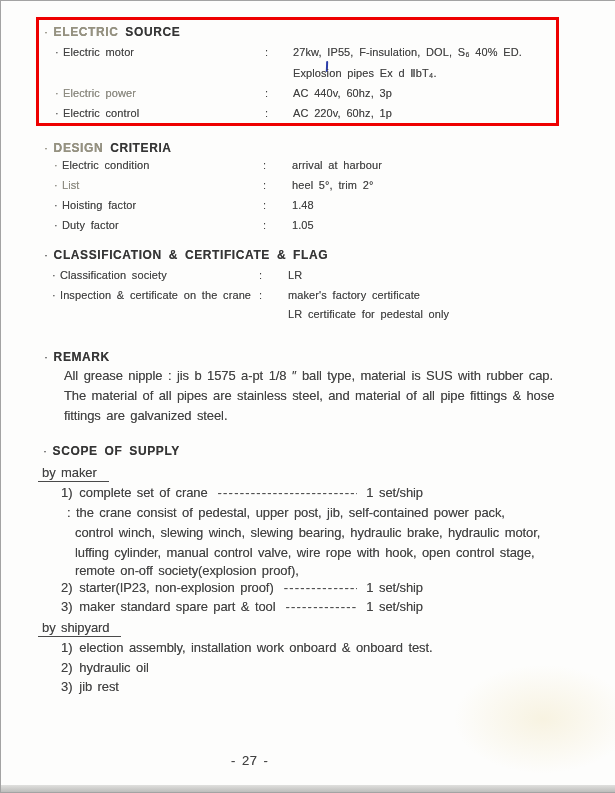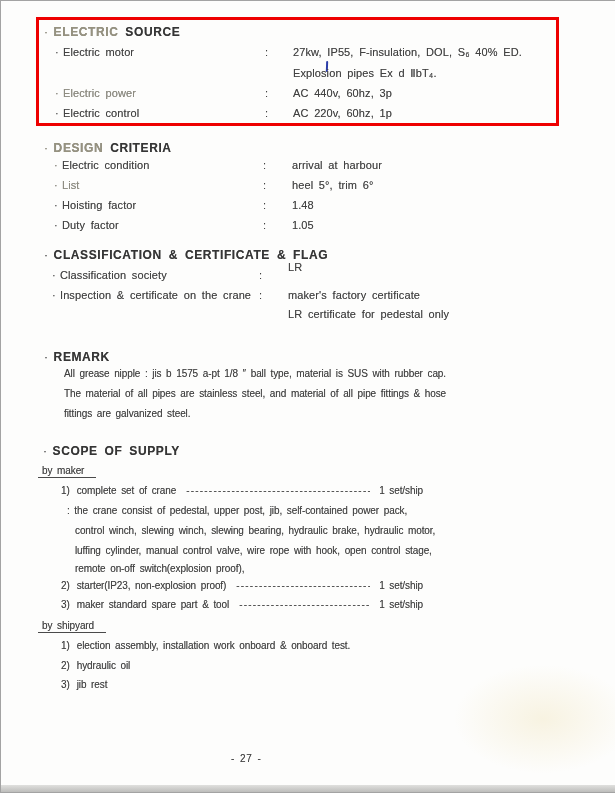--- a/index.html
+++ b/index.html
@@ -20,21 +20,21 @@
     position:absolute;left:0;right:0;bottom:0;height:7px;
     background:linear-gradient(#e0e0de,#bdbdbb);
   }
   .scan-tint{
     position:absolute;right:8px;bottom:18px;width:180px;height:110px;
     background:radial-gradient(ellipse at center, rgba(228,206,130,0.22), rgba(228,206,130,0) 70%);
     pointer-events:none;
   }
   .abs{position:absolute;white-space:nowrap;}
   .txt{
-    font-size:10px;color:#424242;
+    font-size:13px;color:#424242;
     letter-spacing:-0.1px;word-spacing:2px;
     text-shadow:0 0 0.4px rgba(70,70,70,0.55);
   }
   .kv{font-size:11px;letter-spacing:0.1px;word-spacing:2.5px;}
   .sec-h{
     font-size:12px;font-weight:bold;color:#353535;
     letter-spacing:0.6px;word-spacing:3px;
     text-shadow:0 0 0.4px rgba(55,55,55,0.6);
   }
   .sec-h .bullet{margin-right:5px;font-weight:normal;}
@@ -102,21 +102,21 @@
     <div>
       <span class="abs txt kv bullet lfade" style="left:53px;top:158px">·</span>
       <span class="abs txt kv" style="left:61px;top:158px">Electric condition</span>
       <span class="abs txt kv" style="left:262px;top:158px">:</span>
       <span class="abs txt kv" style="left:291px;top:158px">arrival at harbour</span>
     </div>
     <div>
       <span class="abs txt kv bullet lfade" style="left:53px;top:178px">·</span>
       <span class="abs txt kv lfade" style="left:61px;top:178px">List</span>
       <span class="abs txt kv" style="left:262px;top:178px">:</span>
-      <span class="abs txt kv" style="left:291px;top:178px">heel 5°, trim 6°</span>
+      <span class="abs txt kv" style="left:291px;top:178px">heel 5°, trim 2°</span>
     </div>
     <div>
       <span class="abs txt kv bullet" style="left:53px;top:198px">·</span>
       <span class="abs txt kv" style="left:61px;top:198px">Hoisting factor</span>
       <span class="abs txt kv" style="left:262px;top:198px">:</span>
       <span class="abs txt kv" style="left:291px;top:198px">1.48</span>
     </div>
     <div>
       <span class="abs txt kv bullet" style="left:53px;top:218px">·</span>
       <span class="abs txt kv" style="left:61px;top:218px">Duty factor</span>
@@ -125,21 +125,21 @@
     </div>
   </div>
 
   <div>
     <div class="abs sec-h" style="left:43px;top:247px"><span class="bullet">·</span><span>CLASSIFICATION &amp; CERTIFICATE &amp; FLAG</span></div>
 
     <div>
       <span class="abs txt kv bullet" style="left:51px;top:268px">·</span>
       <span class="abs txt kv" style="left:59px;top:268px">Classification society</span>
       <span class="abs txt kv" style="left:258px;top:268px">:</span>
-      <span class="abs txt kv" style="left:287px;top:260px">LR</span>
+      <span class="abs txt kv" style="left:287px;top:268px">LR</span>
     </div>
     <div>
       <span class="abs txt kv bullet" style="left:51px;top:288px">·</span>
       <span class="abs txt kv" style="left:59px;top:288px">Inspection &amp; certificate on the crane</span>
       <span class="abs txt kv" style="left:258px;top:288px">:</span>
       <span class="abs txt kv" style="left:287px;top:288px">maker's factory certificate</span>
       <span class="abs txt kv" style="left:287px;top:307px">LR certificate for pedestal only</span>
     </div>
   </div>
 
@@ -158,21 +158,21 @@
     <div class="abs txt supply-row" style="left:60px;top:484px;width:362px">
       <span class="s-num">1)</span>
       <span class="s-text">complete set of crane</span>
       <span class="s-leader">--------------------------------------------------------</span>
       <span class="s-qty">1 set/ship</span>
     </div>
 
     <span class="abs txt" style="left:66px;top:504px">: the crane consist of pedestal, upper post, jib, self-contained power pack,</span>
     <span class="abs txt" style="left:74px;top:524px">control winch, slewing winch, slewing bearing, hydraulic brake, hydraulic motor,</span>
     <span class="abs txt" style="left:74px;top:544px">luffing cylinder, manual control valve, wire rope with hook, open control stage,</span>
-    <span class="abs txt" style="left:74px;top:562px">remote on-off switch(explosion proof),</span>
+    <span class="abs txt" style="left:74px;top:562px">remote on-off society(explosion proof),</span>
 
     <div class="abs txt supply-row" style="left:60px;top:579px;width:362px">
       <span class="s-num">2)</span>
       <span class="s-text">starter(IP23, non-explosion proof)</span>
       <span class="s-leader">--------------------------------------------------------</span>
       <span class="s-qty">1 set/ship</span>
     </div>
 
     <div class="abs txt supply-row" style="left:60px;top:598px;width:362px">
       <span class="s-num">3)</span>

